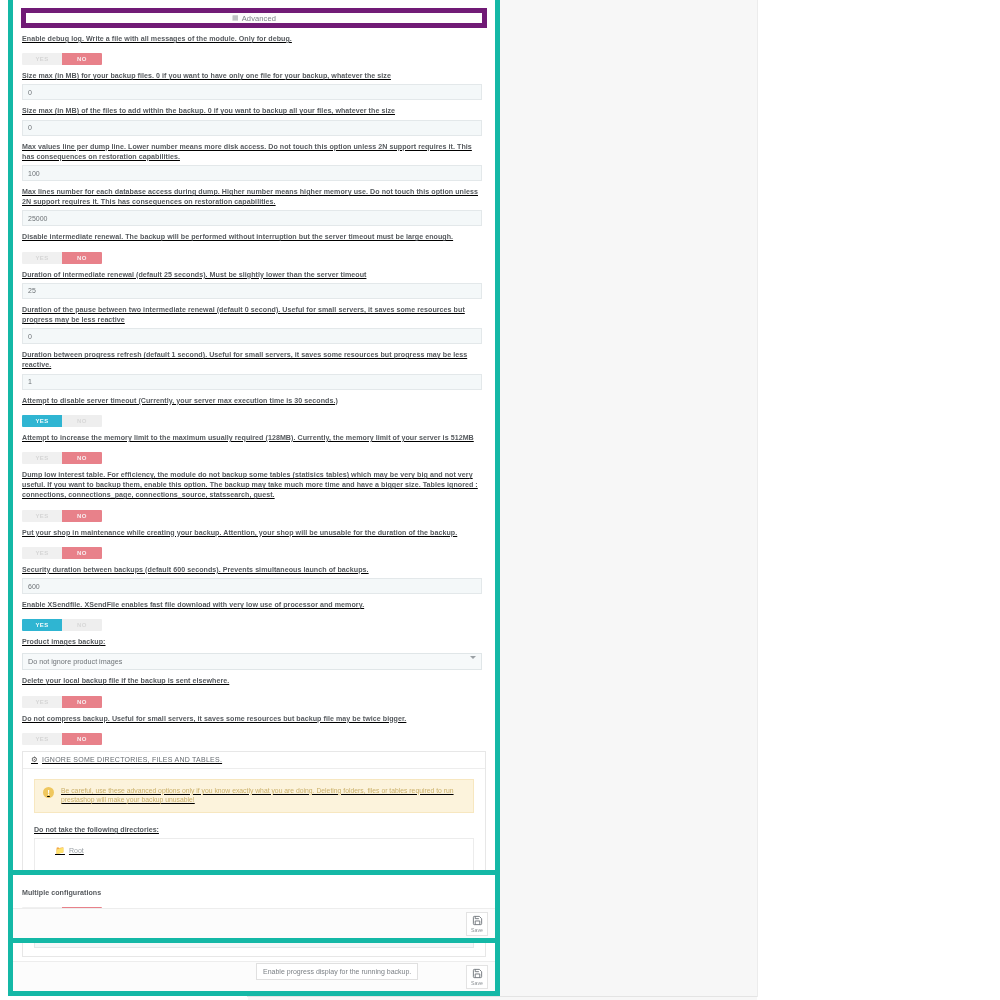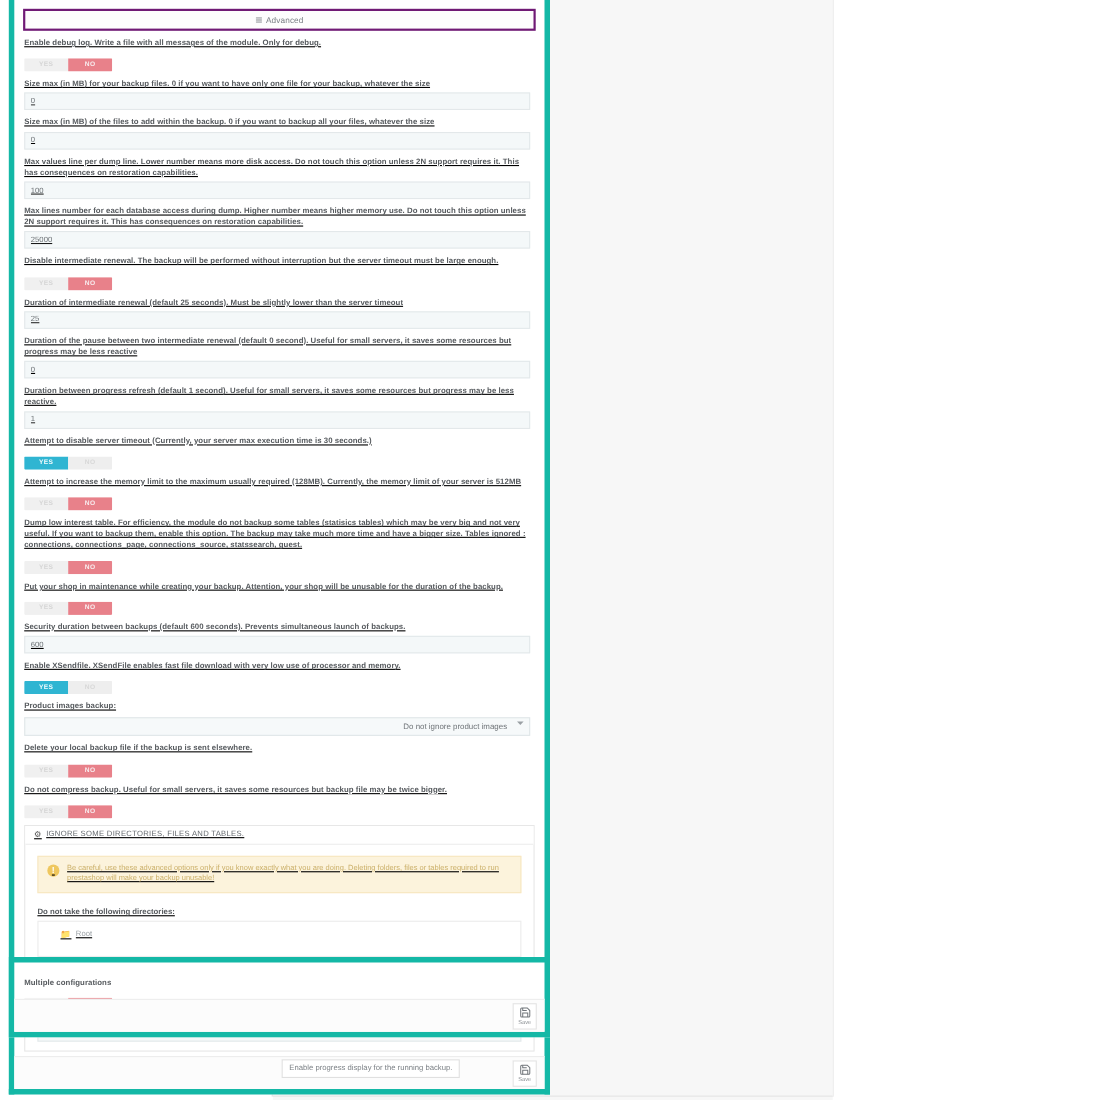--- a/index.html
+++ b/index.html
@@ -50,21 +50,21 @@
     left: 8px;
     width: 492px;
     background: #ffffff;
     border: 5px solid #14b8a6;
   }
   #panel-advanced { top: 0px; border-top: none; }
   #panel-multi    { top: 870px; height: 73px; }
 
   .tab-header {
     margin: 8px 8px 0 8px;
-    border: 2px solid #701a75;
+    border: 5px solid #701a75;
     background: #fdfdfd;
     height: 20px;
     display: flex;
     align-items: center;
     justify-content: center;
     font-size: 7.5px;
     color: #7a7f85;
     letter-spacing: .1px;
   }
   .tab-header .ico { margin-right: 3px; font-size: 7px; opacity: .65; }
@@ -119,23 +119,22 @@
   
   .sel-wrap { position: relative; width: 460px; }
   select.sel {
     -webkit-appearance: none; appearance: none;
     width: 460px; height: 17px;
     background: #f6f9fa;
     border: 1px solid #e0e6e8;
     font-family: "Liberation Sans", sans-serif;
     font-size: 7.2px;
     color: #6f7478;
-    padding: 0 20px 0 5px;
+    padding: 0 0 0 5px;
     outline: none;
-    text-align: right;
   }
   .sel-caret {
     position: absolute; right: 6px; top: 6px;
     width: 0; height: 0;
     border-left: 3px solid transparent;
     border-right: 3px solid transparent;
     border-top: 3px solid #9aa0a4;
     pointer-events: none;
   }
 

